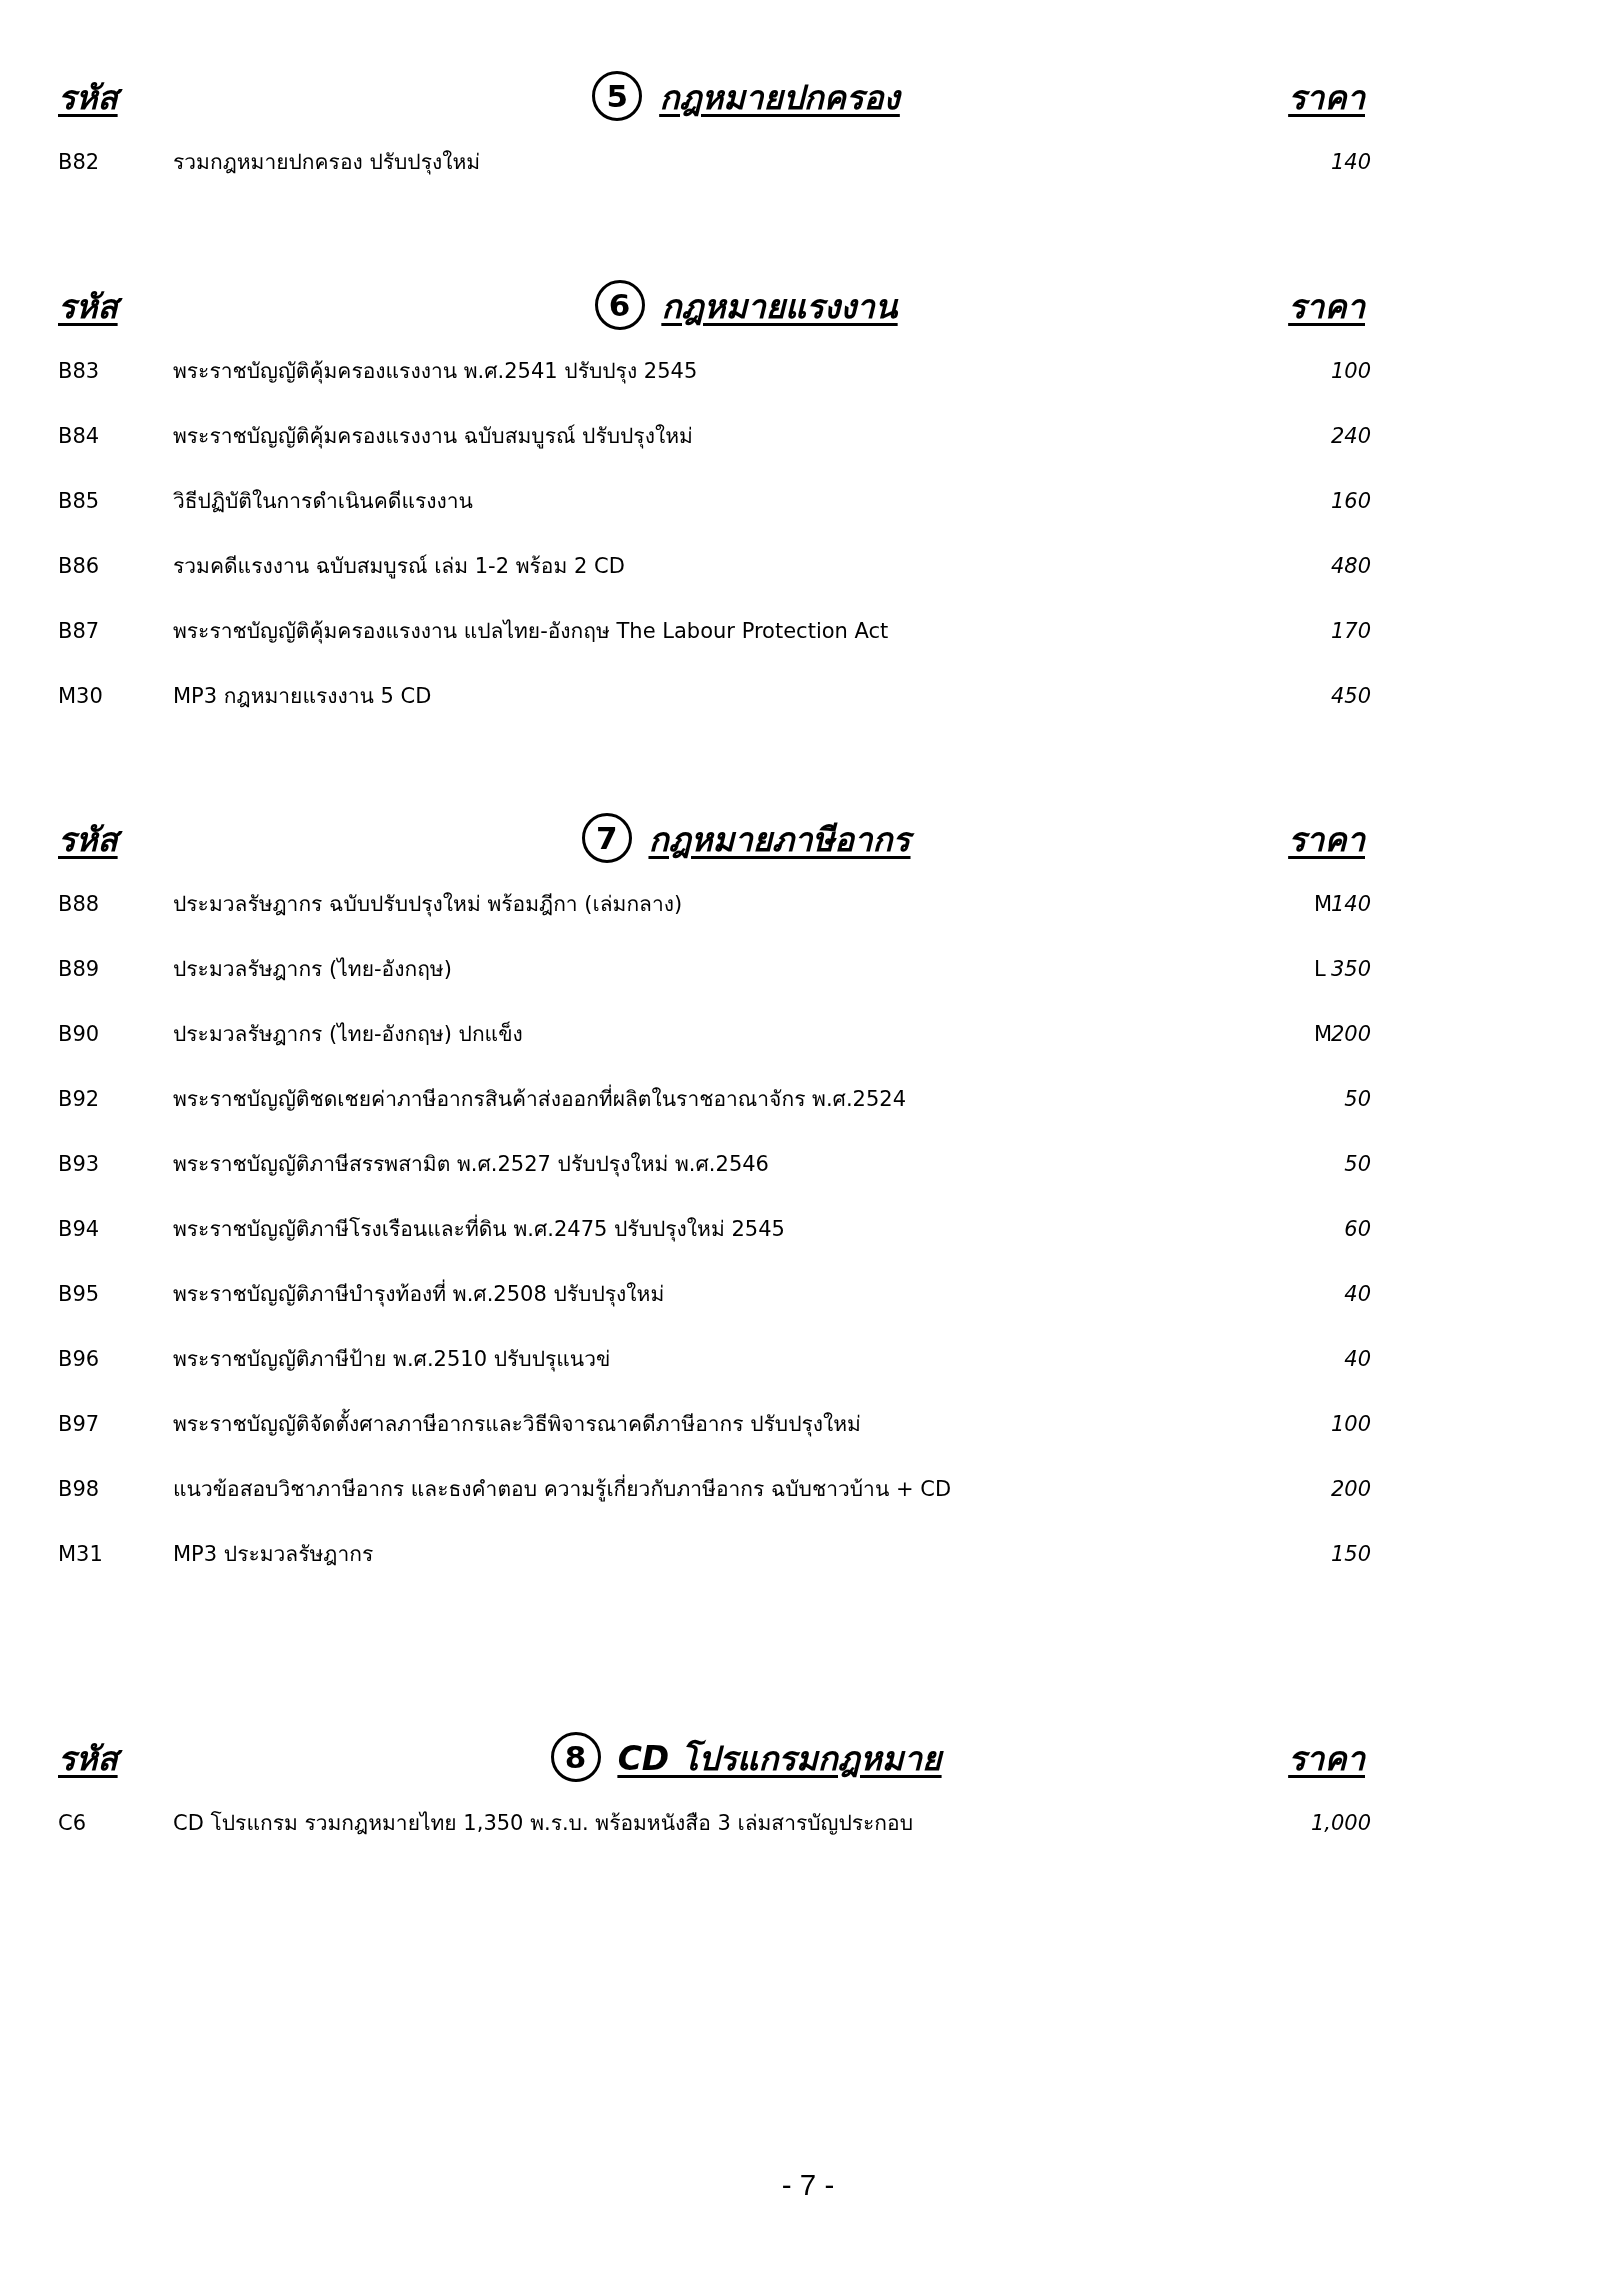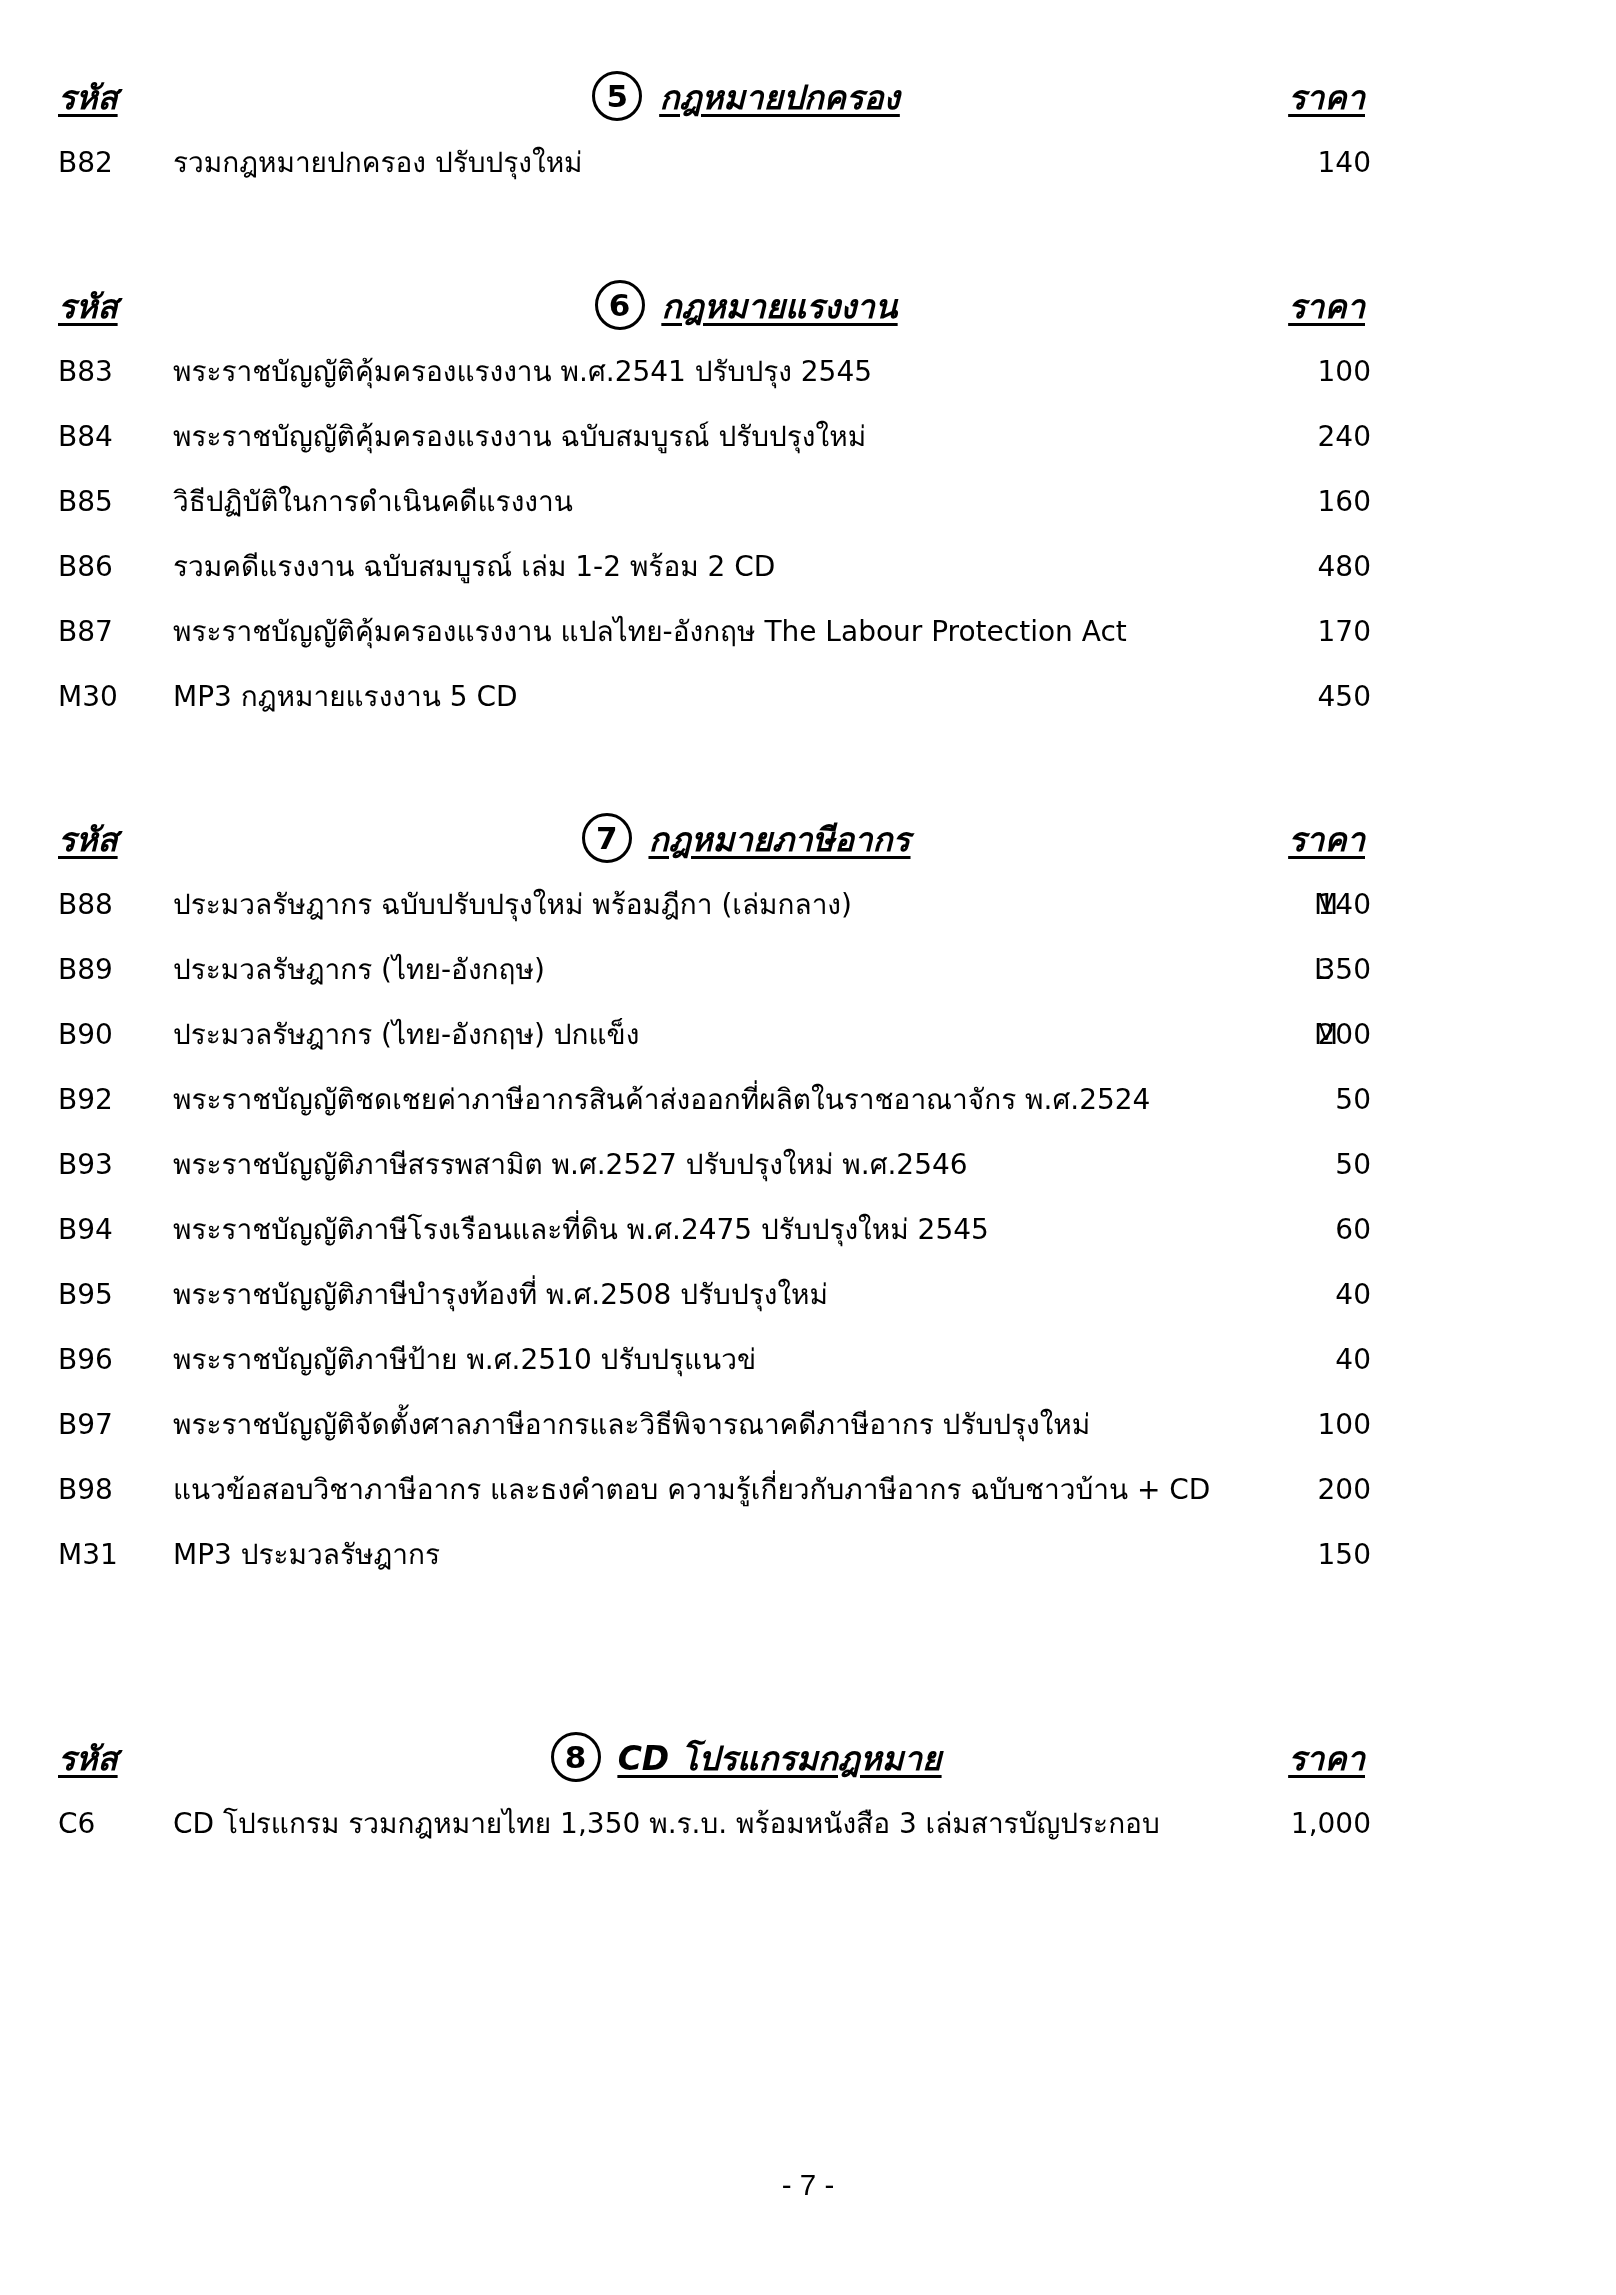--- a/index.html
+++ b/index.html
@@ -22,25 +22,25 @@
   .hdr-price { right: 135px; }
   .hdr-title { left: 0; right: 8px; text-align: center; white-space: nowrap; }
   .hdr-title .num {
     display: inline-block; width: 44px; height: 44px; border: 3.1px solid #000;
     border-radius: 50%; text-align: center; line-height: 44px; font-style: normal;
     text-decoration: none; font-size: 31px; vertical-align: middle; margin-right: 17px;
     box-sizing: content-box; position: relative; top: -3.1px;
   }
   .hdr-title .ttl { text-decoration: underline; text-decoration-thickness: 3.1px; text-underline-offset: 4.7px; }
   .rows { position: relative; }
-  .row { position: relative; height: 65px; line-height: 65px; font-size: 28px; white-space: nowrap; }
+  .row { position: relative; height: 65px; line-height: 65px; font-size: 21px; white-space: nowrap; }
   .row .code { position: absolute; left: 58px; }
   .row .desc { position: absolute; left: 173px; }
   .row .size { position: absolute; left: 1314px; }
-  .row .price { position: absolute; right: 129px; text-align: right; }
+  .row .price { position: absolute; right: 129px; text-align: right; font-style: italic; }
   .page-num { position: absolute; top: 2161px; left: 0; width: 1616px; text-align: center; font-size: 29.5px; line-height: 47px; font-family: "Liberation Sans", sans-serif; }
 </style>
 </head>
 <body>
 
 <div class="page">
 
   <div class="section" style="top:65px;">
     <div class="sec-header">
       <span class="hdr-code">รหัส</span>

